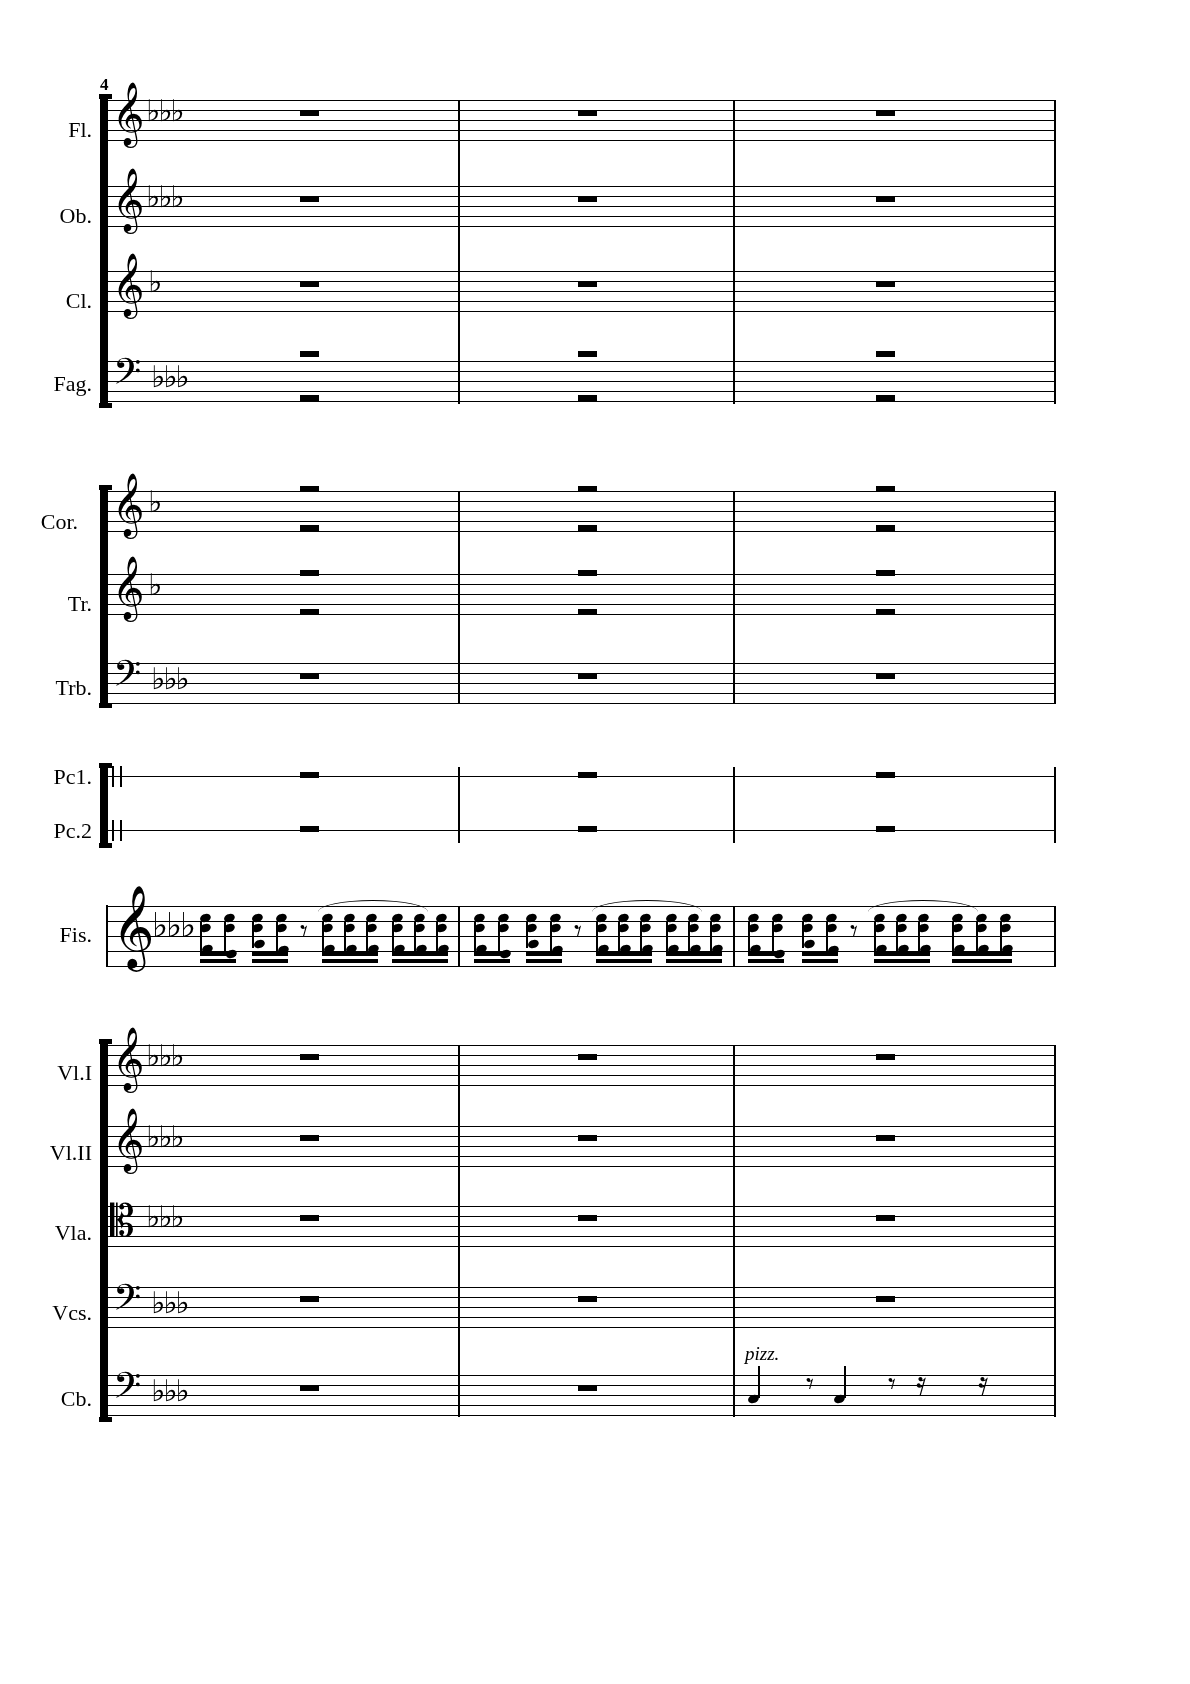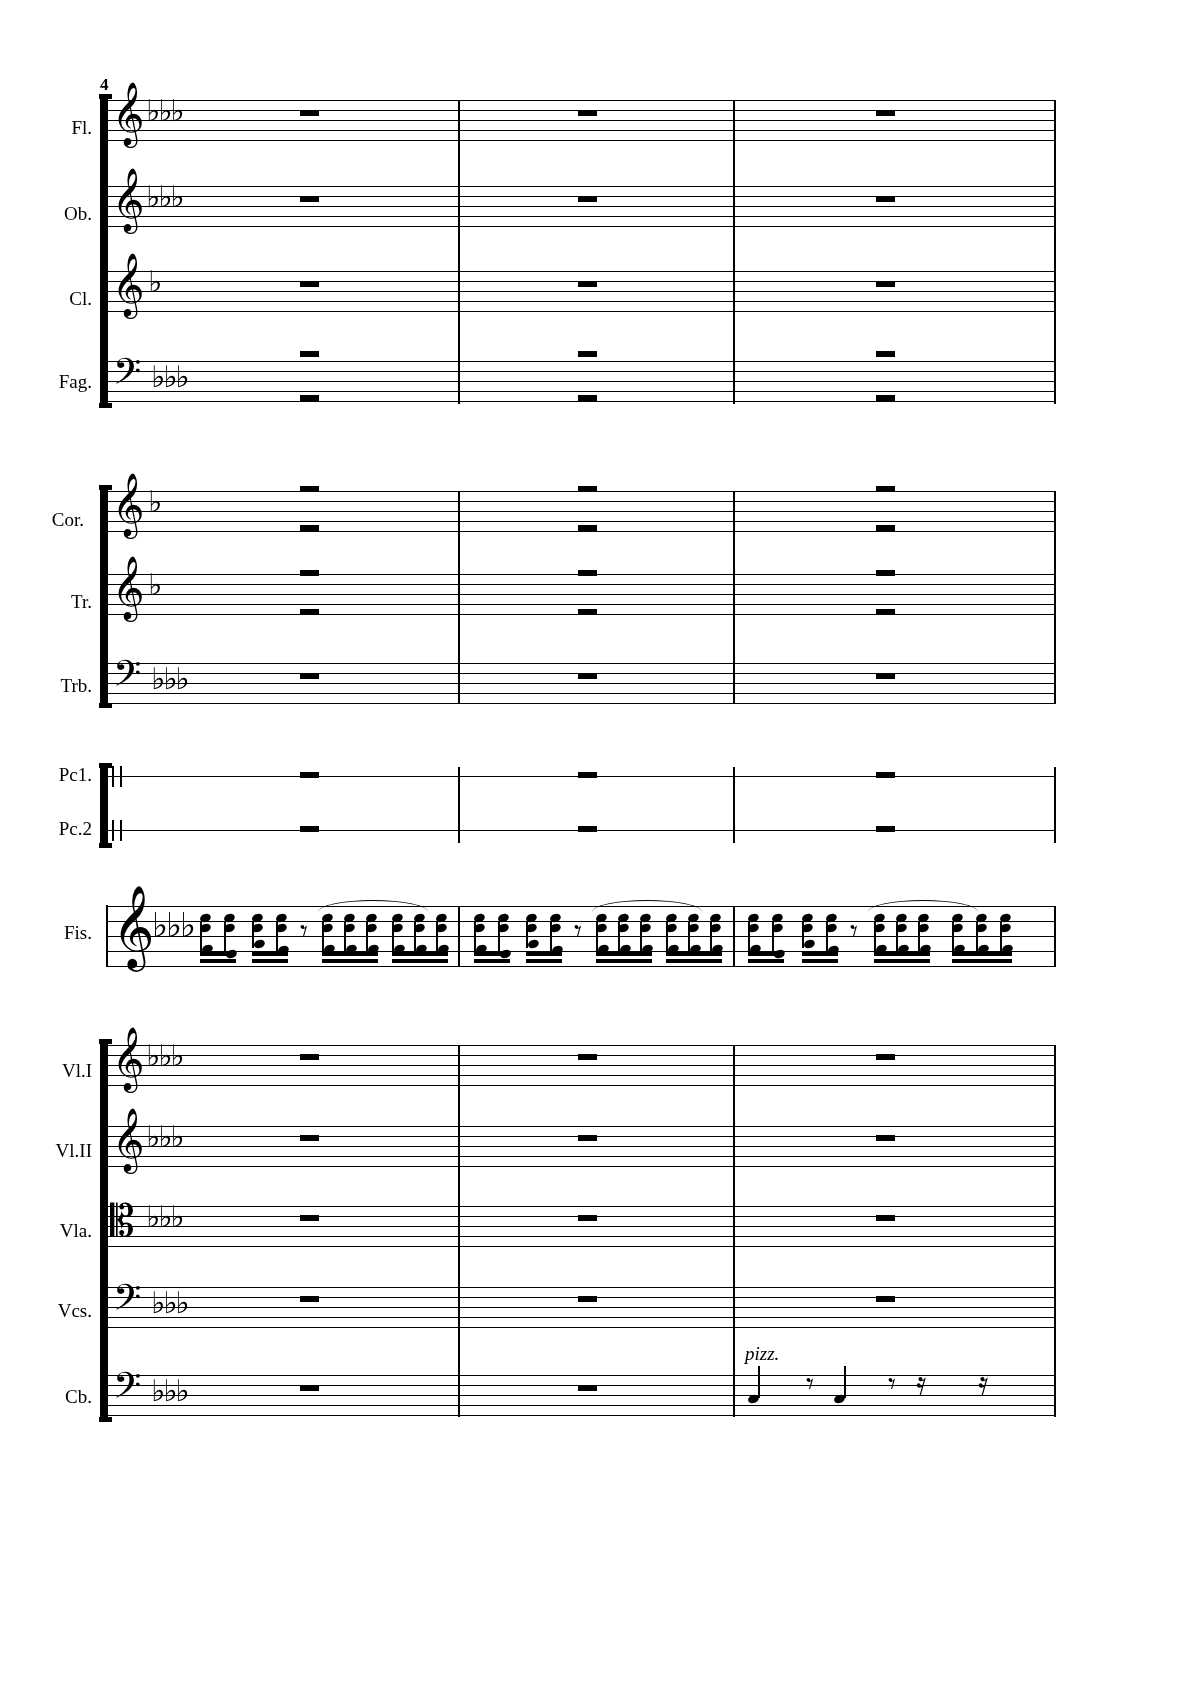--- a/index.html
+++ b/index.html
@@ -23,21 +23,21 @@
     position: absolute;
     font-family: "Liberation Serif", serif;
     font-size: 17px;
     font-weight: bold;
     color: #000;
   }
 
   .inst-label {
     position: absolute;
     font-family: "Liberation Serif", serif;
-    font-size: 19px;
+    font-size: 22px;
     color: #000;
     text-align: right;
     white-space: nowrap;
   }
 
   .staff {
     position: absolute;
     left: 108px;
     width: 948px;
     height: 40px;
@@ -234,21 +234,21 @@
   <div class="rest-whole" style="left:578px; top:395px;"></div>
   <div class="rest-whole" style="left:876px; top:395px;"></div>
 
   <div class="barline" style="left:458px; top:100px; height:304px;"></div>
   <div class="barline" style="left:733px; top:100px; height:304px;"></div>
   <div class="barline" style="left:1054px; top:100px; height:304px;"></div>
 
   <div class="bracket" style="top:489px; height:215px;"></div>
   <div class="sysline" style="top:489px; height:215px;"></div>
 
-  <div class="inst-label" style="left:10px; top:509px; width:74px;">Cor.</div>
+  <div class="inst-label" style="left:4px; top:509px; width:74px;">Cor.</div>
   <div class="staff" style="top:491px;">
     <div class="line l0"></div>
     <div class="line l1"></div>
     <div class="line l2"></div>
     <div class="line l3"></div>
     <div class="line l4"></div>
   </div>
   <div class="clef treble" style="left:112px; top:477px;">𝄞</div>
   <div class="keysig" style="left:148px; top:487px;">♭</div>
   <div class="rest-whole" style="left:300px; top:486px;"></div>

